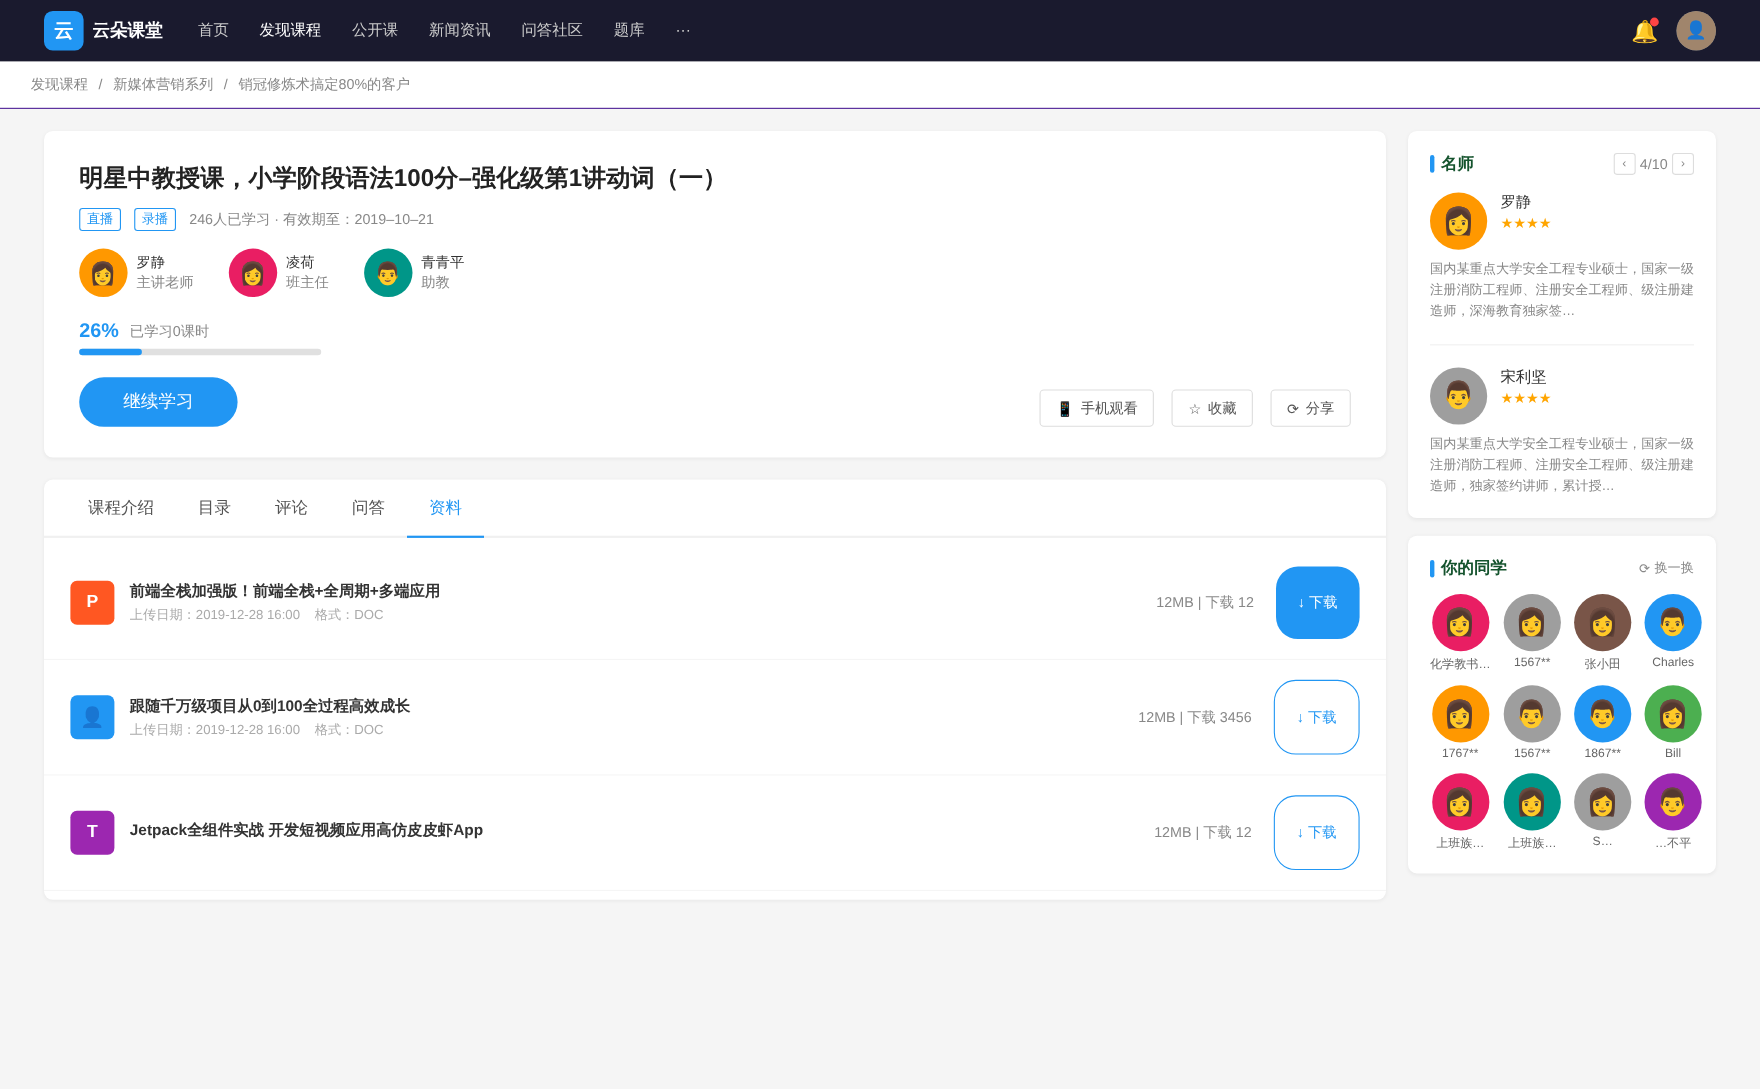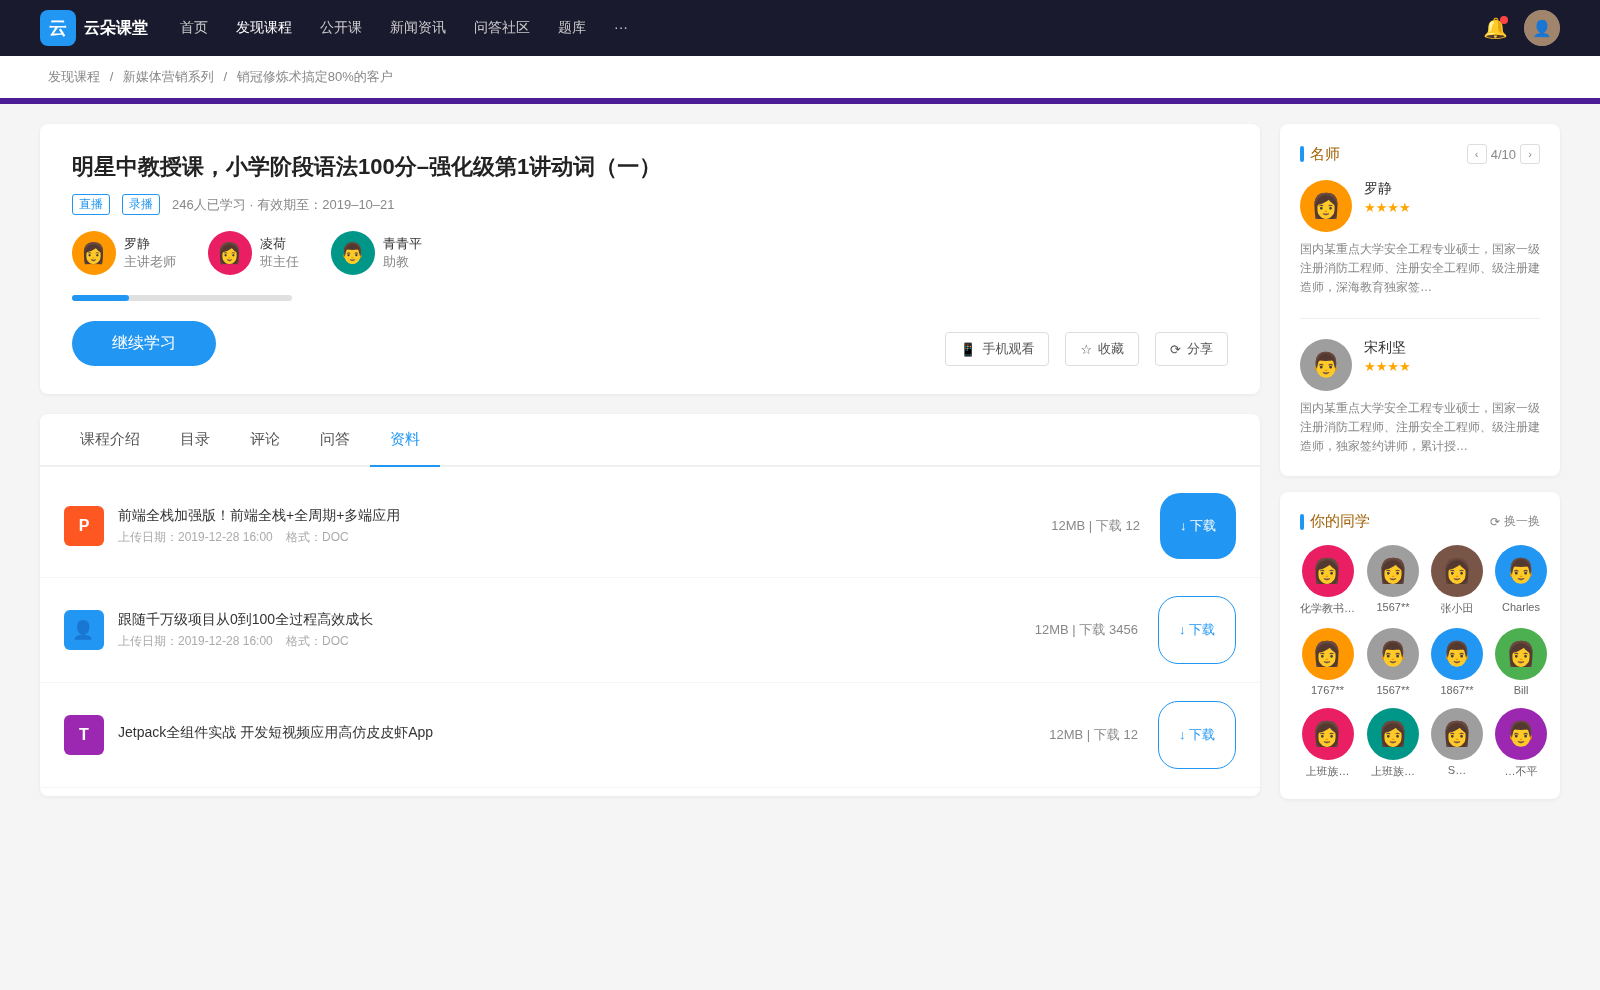--- a/index.html
+++ b/index.html
@@ -11,21 +11,21 @@
     .logo-icon { width: 36px; height: 36px; background: #2196F3; border-radius: 8px; display: flex; align-items: center; justify-content: center; color: white; font-size: 18px; font-weight: bold; }
     .nav-items { display: flex; gap: 28px; flex: 1; }
     .nav-item { color: #ccc; font-size: 14px; cursor: pointer; padding: 4px 0; }
     .nav-item.active { color: white; }
     .nav-right { display: flex; align-items: center; gap: 16px; margin-left: auto; }
     .bell-icon { color: #ccc; font-size: 20px; cursor: pointer; position: relative; }
     .bell-badge { width: 8px; height: 8px; background: #ff4444; border-radius: 50%; position: absolute; top: 0; right: 0; }
     .avatar { width: 36px; height: 36px; border-radius: 50%; background: #888; overflow: hidden; cursor: pointer; }
 
     
-    .breadcrumb { padding: 12px 48px; font-size: 13px; color: #888; background: white; border-bottom: 6px solid #4c1d95; }
+    .breadcrumb { padding: 12px 28px; font-size: 13px; color: #888; background: white; border-bottom: 1px solid #4c1d95; }
     .breadcrumb a { color: #888; text-decoration: none; }
     .breadcrumb span { margin: 0 6px; }
 
     
     .main-layout { display: flex; gap: 20px; padding: 20px 40px; max-width: 1600px; }
 
     
     .left-content { flex: 1; min-width: 0; }
 
     
@@ -56,32 +56,32 @@
     .tabs-header { display: flex; gap: 0; border-bottom: 2px solid #f0f0f0; padding: 0 20px; }
     .tab-item { padding: 16px 20px; font-size: 15px; color: #555; cursor: pointer; position: relative; }
     .tab-item.active { color: #2196F3; }
     .tab-item.active::after { content: ''; position: absolute; bottom: -2px; left: 0; right: 0; height: 2px; background: #2196F3; }
 
     
     .resources-list { padding: 8px 0; }
     .resource-item { display: flex; align-items: center; padding: 18px 24px; border-bottom: 1px solid #f5f5f5; }
     .resource-icon { width: 40px; height: 40px; border-radius: 6px; display: flex; align-items: center; justify-content: center; color: white; font-size: 16px; font-weight: bold; margin-right: 14px; flex-shrink: 0; }
     .resource-info { flex: 1; }
-    .resource-name { font-size: 14px; color: #333; font-weight: 400; margin-bottom: 4px; }
+    .resource-name { font-size: 14px; color: #333; font-weight: 700; margin-bottom: 4px; }
     .resource-meta { font-size: 12px; color: #aaa; }
     .resource-stats { color: #888; font-size: 13px; margin-right: 20px; white-space: nowrap; }
     .btn-download { display: flex; align-items: center; gap: 6px; padding: 24px 20px; border-radius: 20px; font-size: 13px; cursor: pointer; }
     .btn-download-primary { background: #2196F3; color: white; border: none; }
     .btn-download-outline { background: white; color: #2196F3; border: 1px solid #2196F3; }
 
     
     .right-sidebar { width: 280px; flex-shrink: 0; }
     .sidebar-card { background: white; border-radius: 8px; padding: 20px; box-shadow: 0 1px 4px rgba(0,0,0,0.06); margin-bottom: 16px; }
     .sidebar-card-header { display: flex; align-items: center; justify-content: space-between; margin-bottom: 16px; }
-    .sidebar-card-title { font-size: 15px; font-weight: normal; color: #a16207; display: flex; align-items: center; gap: 6px; }
+    .sidebar-card-title { font-size: 15px; font-weight: bold; color: #14532d; display: flex; align-items: center; gap: 6px; }
     .sidebar-card-title::before { content: ''; display: inline-block; width: 4px; height: 16px; background: #2196F3; border-radius: 2px; }
     .pagination-mini { display: flex; align-items: center; gap: 4px; font-size: 13px; color: #888; }
     .pag-btn { width: 20px; height: 20px; border: 1px solid #ddd; border-radius: 3px; display: flex; align-items: center; justify-content: center; cursor: pointer; font-size: 11px; }
 
     
     .teacher-profile { margin-bottom: 20px; padding-bottom: 20px; border-bottom: 1px solid #f0f0f0; }
     .teacher-profile:last-child { border-bottom: none; margin-bottom: 0; padding-bottom: 0; }
     .tp-header { display: flex; align-items: flex-start; gap: 12px; margin-bottom: 8px; }
     .tp-avatar { width: 52px; height: 52px; border-radius: 50%; background: #ddd; overflow: hidden; flex-shrink: 0; }
     .stars { color: #FFA500; font-size: 13px; margin-top: 2px; }
@@ -171,20 +171,24 @@
         <div class="teacher">
           <div class="teacher-avatar-circle av-teal" style="width:44px;height:44px;border-radius:50%;font-size:20px;display:flex;align-items:center;justify-content:center;">👨</div>
           <div class="teacher-info">
             <div class="name">青青平</div>
             <div class="role">助教</div>
           </div>
         </div>
       </div>
 
       <div class="progress-section">
+        <div class="progress-label">
+          <span class="progress-pct">26%</span>
+          <span class="progress-text">已学习0课时</span>
+        </div>
         <div class="progress-bar-bg">
           <div class="progress-bar-fill" style="width:26%"></div>
         </div>
       </div>
 
       <div class="course-actions">
         <button class="btn-continue">继续学习</button>
         <div class="action-btns">
           <button class="action-btn">
             <span>📱</span>

